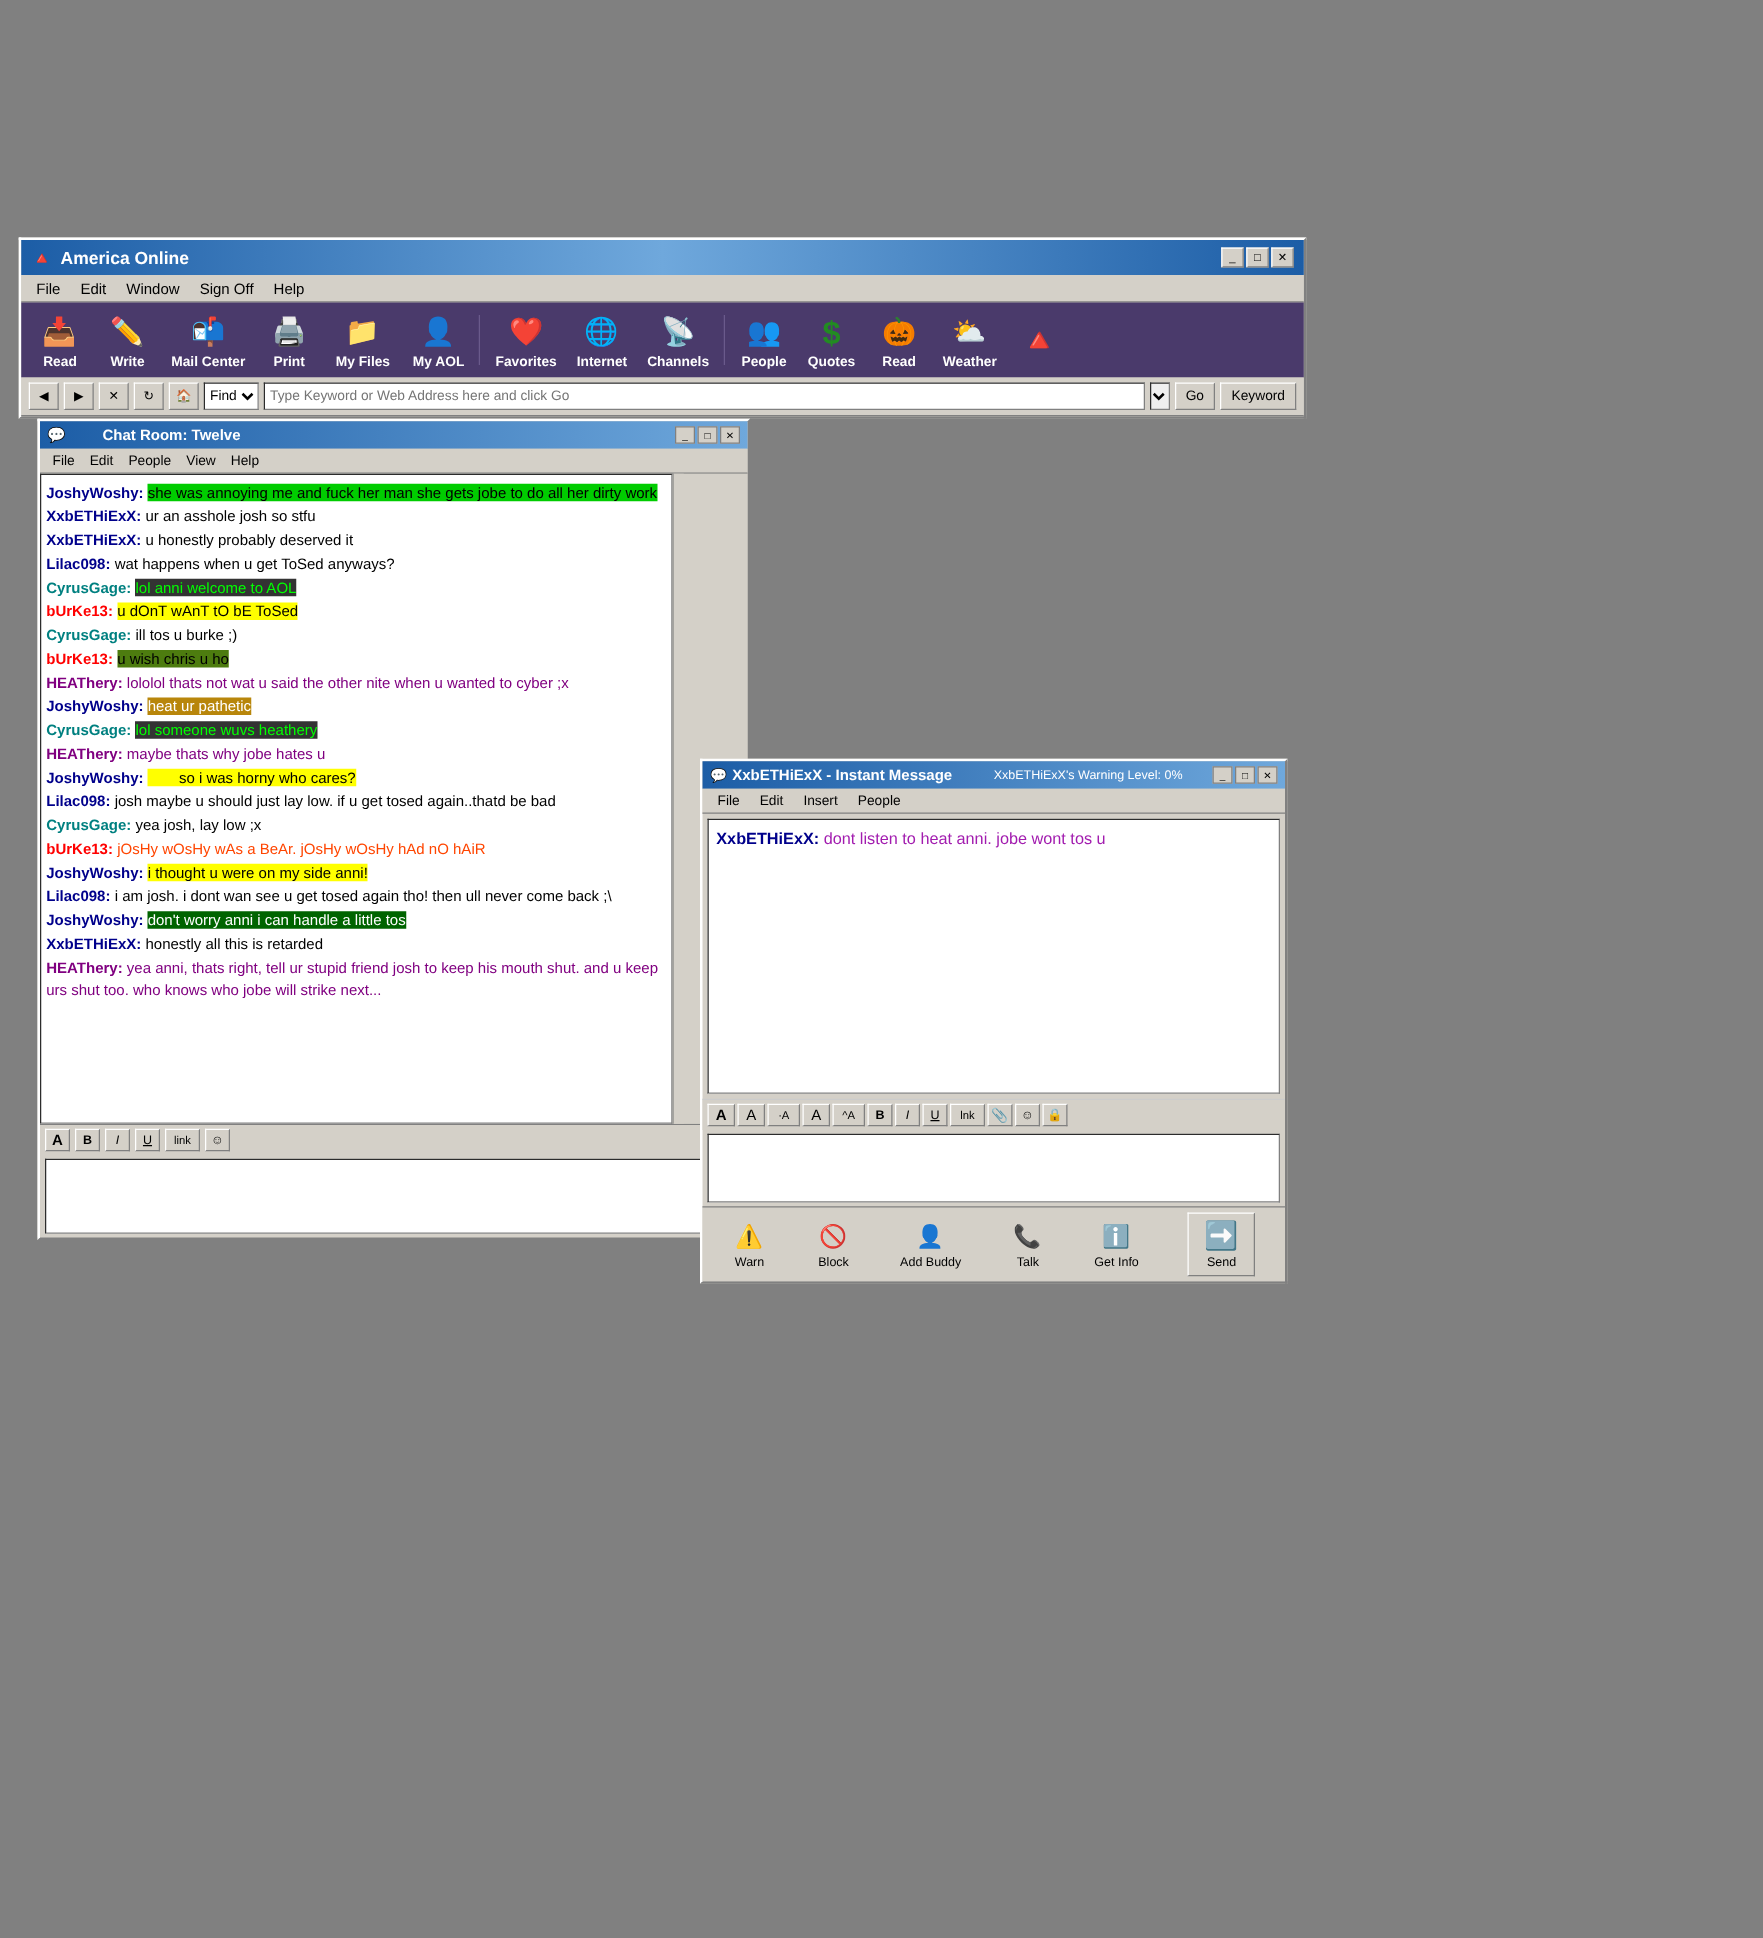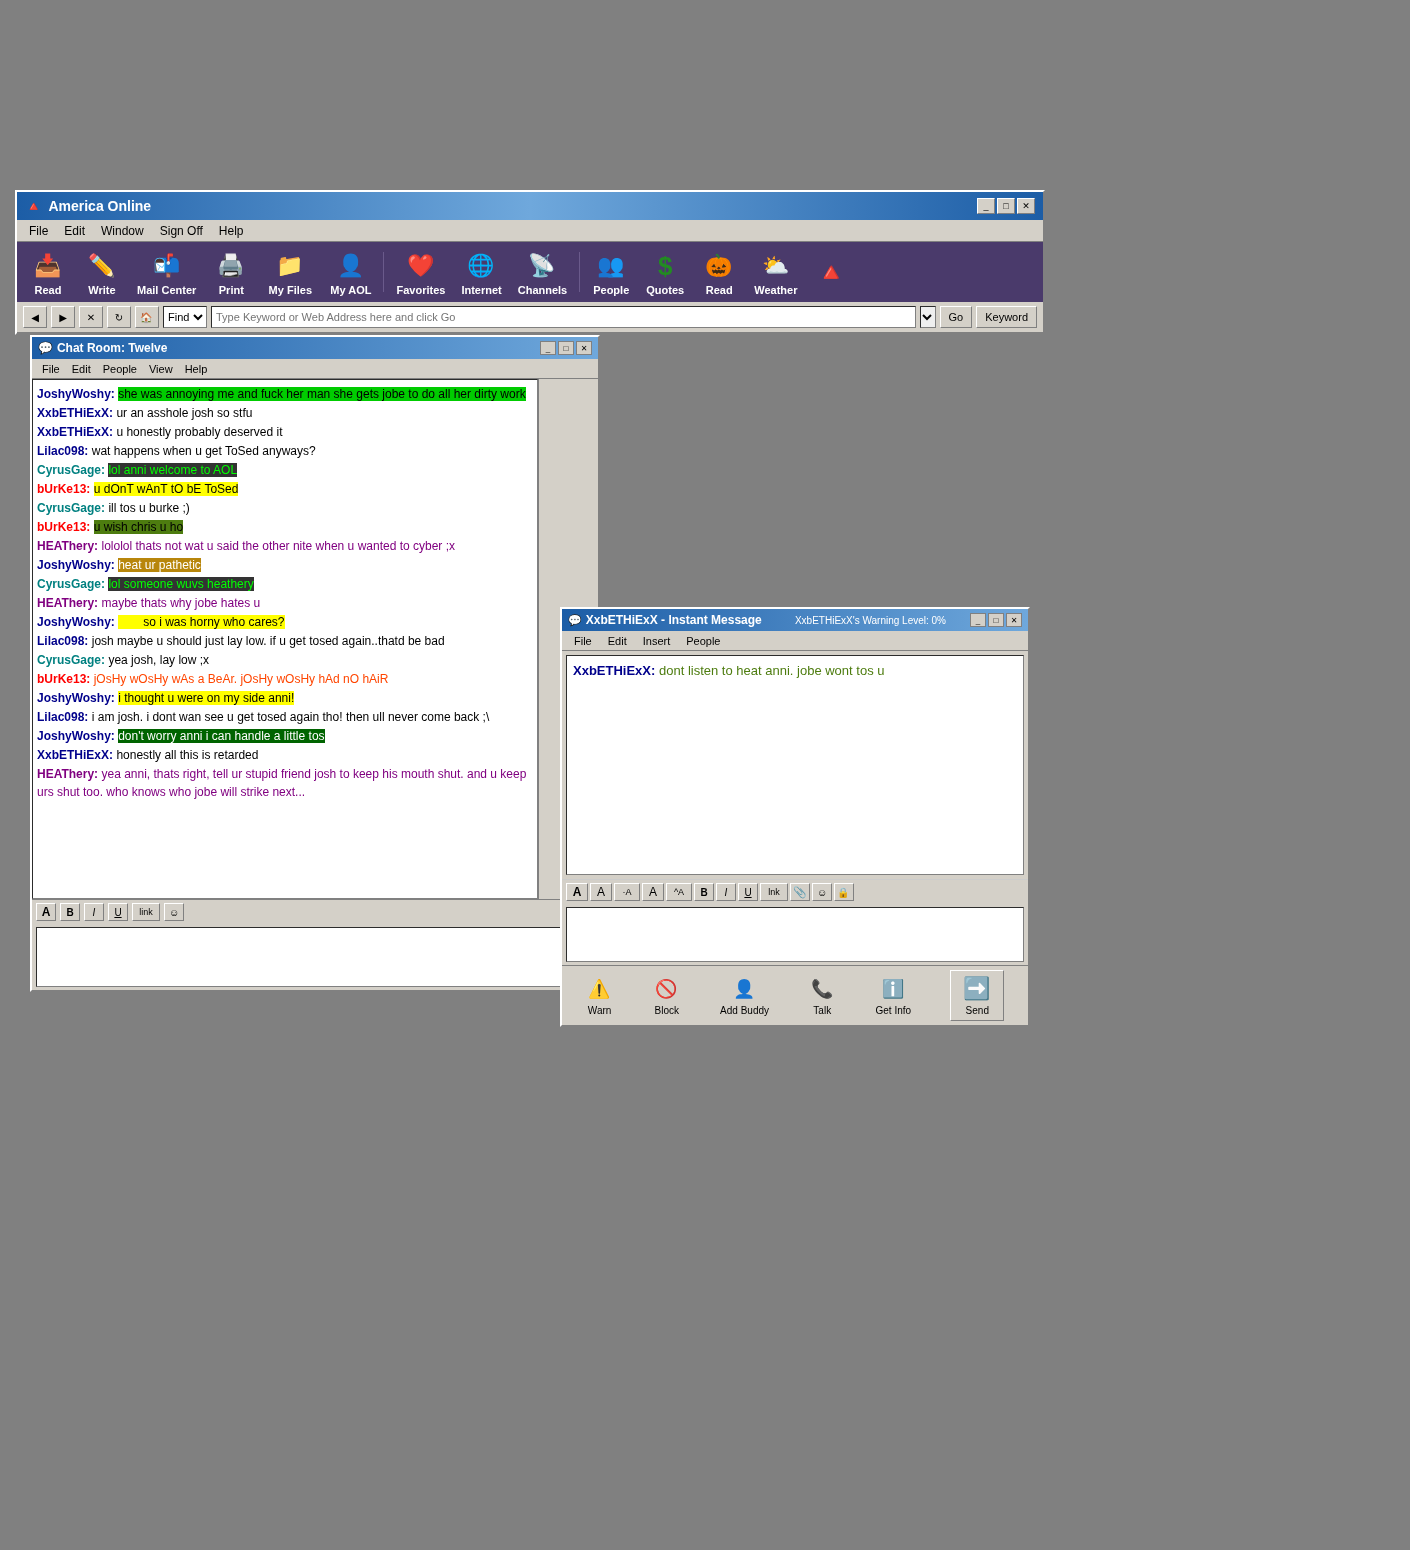--- a/index.html
+++ b/index.html
@@ -196,20 +196,21 @@
       display: flex;
       align-items: center;
       padding: 0 6px;
       justify-content: space-between;
     }
 
     .chat-title-text {
       color: white;
       font-size: 12px;
       font-weight: bold;
+      margin-left: 25px;
     }
 
     .chat-controls {
       display: flex;
       gap: 2px;
     }
 
     .chat-win-btn {
       width: 16px;
       height: 14px;
@@ -661,21 +662,21 @@
   <div class="im-menubar">
     <span class="menu-item">File</span>
     <span class="menu-item">Edit</span>
     <span class="menu-item">Insert</span>
     <span class="menu-item">People</span>
   </div>
 
   <div class="im-body">
     <div class="msg">
       <span class="user" style="color:#00008b;font-size:13px;">XxbETHiExX:</span>
-      <span style="color:#4d7c0f;font-size:13px;"> dont listen to heat anni. jobe wont tos u</span>
+      <span style="color:#a21caf;font-size:13px;"> dont listen to heat anni. jobe wont tos u</span>
     </div>
   </div>
 
   <div class="im-input-toolbar">
     <button class="chat-format-btn" style="font-weight:bold;font-size:12px;width:22px;">A</button>
     <button class="chat-format-btn" style="font-size:12px;width:22px;">A</button>
     <button class="chat-format-btn" style="font-size:9px;width:26px;">·A</button>
     <button class="chat-format-btn" style="font-size:12px;width:22px;">A</button>
     <button class="chat-format-btn" style="font-size:9px;width:26px;">^A</button>
     <button class="chat-format-btn" style="font-weight:bold;">B</button>

